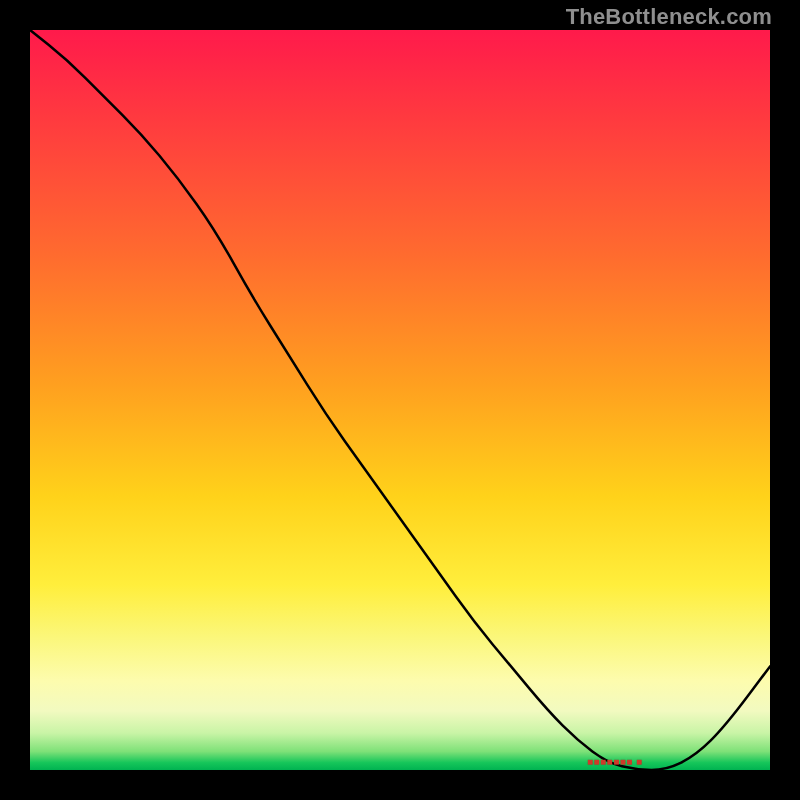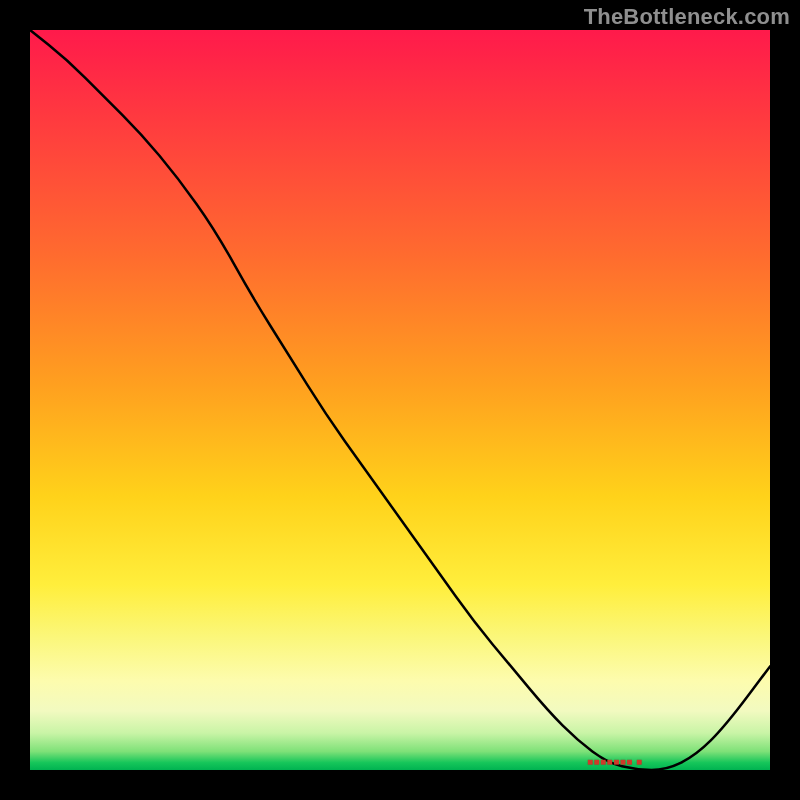--- a/index.html
+++ b/index.html
@@ -13,21 +13,21 @@
   }
   .frame {
     position: relative;
     width: 800px;
     height: 800px;
     background: #000;
   }
   .attribution {
     position: absolute;
     top: 4px;
-    right: 10px;
+    right: 28px;
     color: #8f8f8f;
     font-size: 22px;
     font-weight: 600;
     letter-spacing: 0.2px;
   }
   .plot-outer {
     position: absolute;
     left: 30px;
     top: 30px;
     width: 740px;

